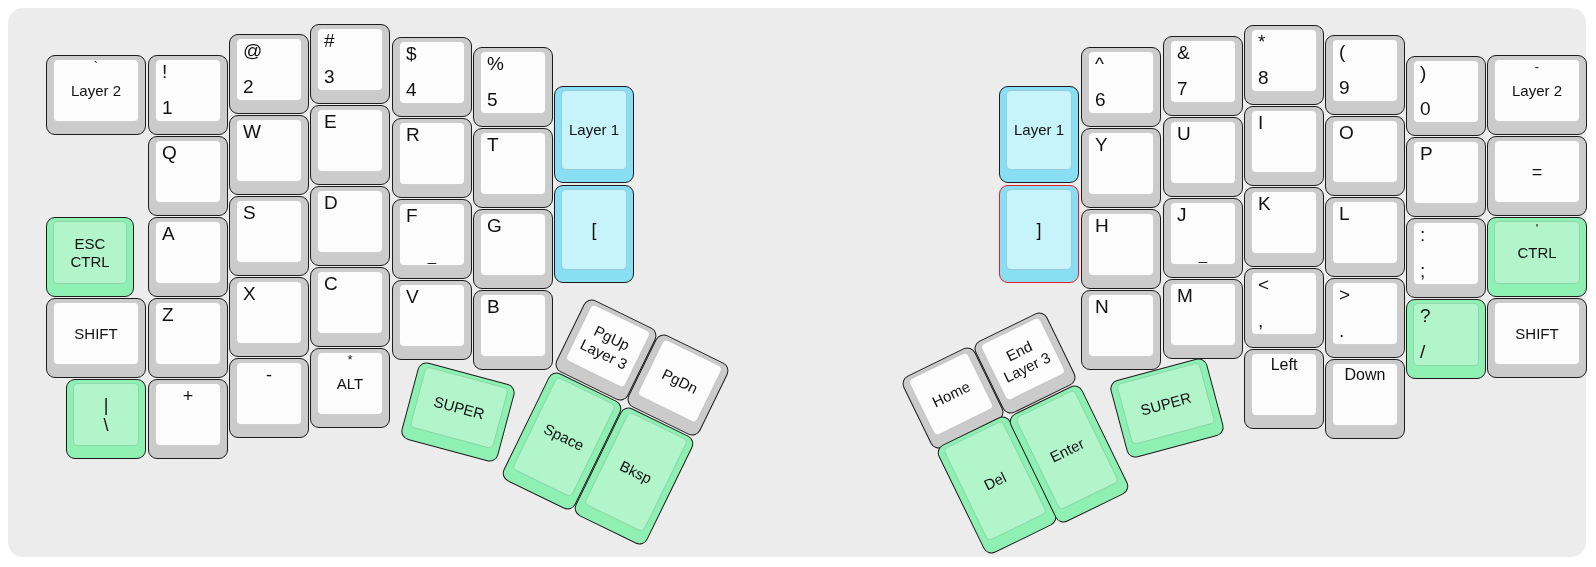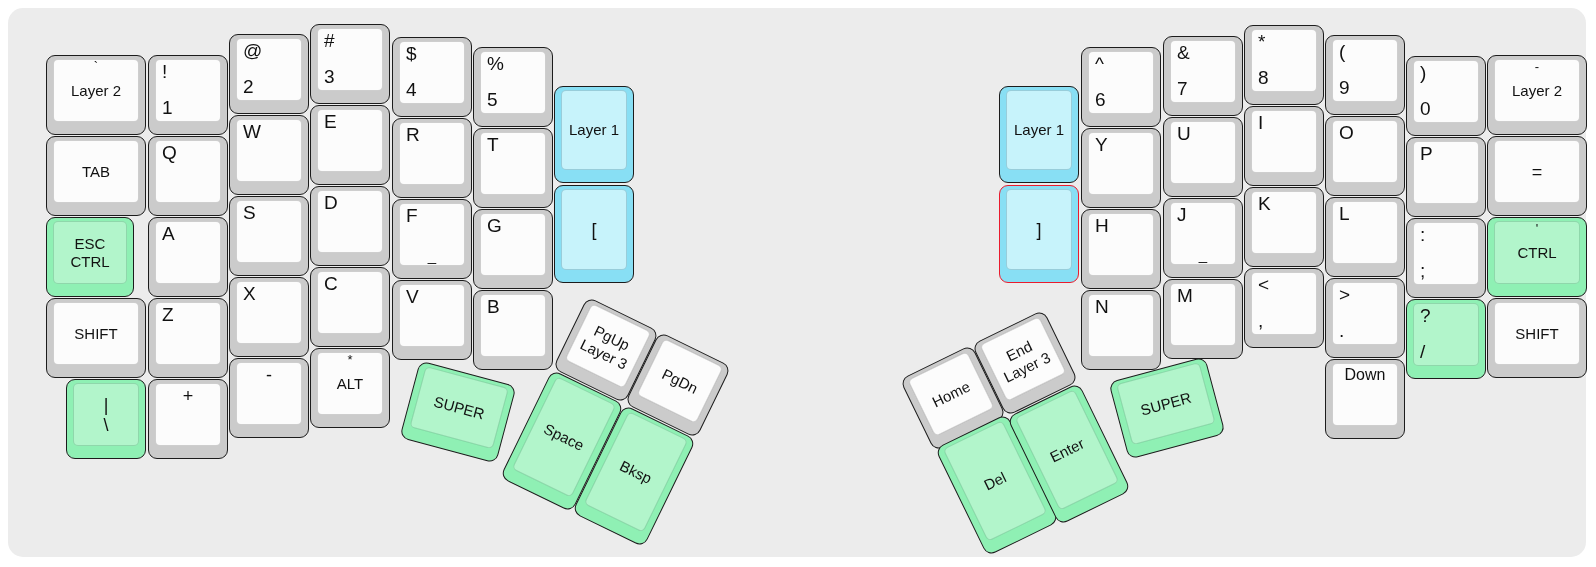--- a/index.html
+++ b/index.html
@@ -62,27 +62,20 @@
 <div id="stage" style="width: 1596px; height: 567px;">
   <div id="panel">
       <div class="key" style="left: 38px; top: 47px; width: 100px; height: 80px;">
         <div class="face">
           <span class="s">`</span>
           <div class="c">
             <span>Layer 2</span>
           </div>
         </div>
       </div>
-      <div class="key" style="left: 38px; top: 128px; width: 100px; height: 80px;">
-        <div class="face">
-          <div class="c">
-            <span>TAB</span>
-          </div>
-        </div>
-      </div>
       <div class="key green" style="left: 38px; top: 209px; width: 88px; height: 80px;">
         <div class="face">
           <div class="c">
             <span>ESC</span>
             <span>CTRL</span>
           </div>
         </div>
       </div>
       <div class="key" style="left: 38px; top: 290px; width: 100px; height: 80px;">
         <div class="face">
@@ -343,20 +336,25 @@
       </div>
       <div class="key" style="left: 1236px; top: 179px; width: 80px; height: 80px;">
         <div class="face">
           <span class="t">K</span>
         </div>
       </div>
       <div class="key" style="left: 1236px; top: 260px; width: 80px; height: 80px;">
         <div class="face">
           <span class="t">&lt;</span>
           <span class="b">,</span>
+        </div>
+      </div>
+      <div class="key" style="left: 1236px; top: 341px; width: 80px; height: 80px;">
+        <div class="face">
+          <span class="tc">Left</span>
         </div>
       </div>
       <div class="key" style="left: 1317px; top: 27px; width: 80px; height: 80px;">
         <div class="face">
           <span class="t">(</span>
           <span class="b">9</span>
         </div>
       </div>
       <div class="key" style="left: 1317px; top: 108px; width: 80px; height: 80px;">
         <div class="face">

